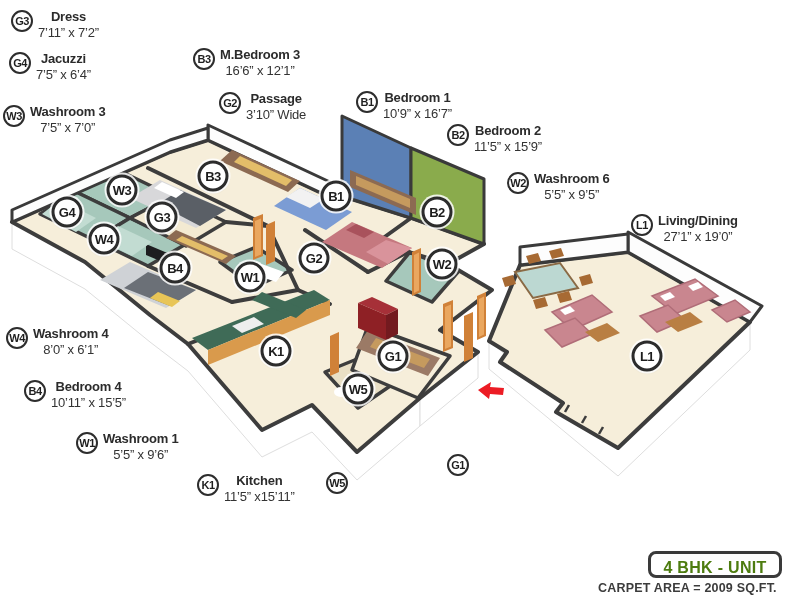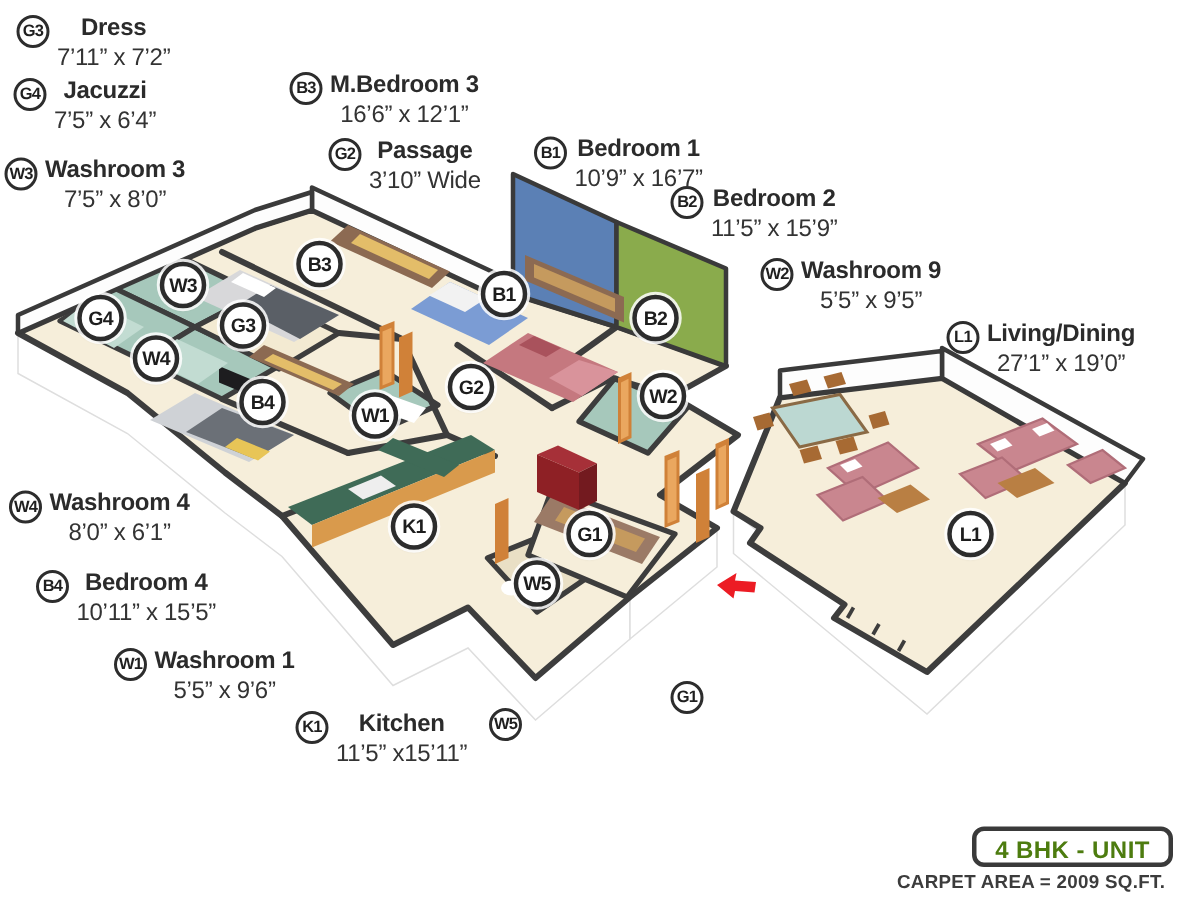--- a/index.html
+++ b/index.html
@@ -9,21 +9,21 @@
   svg{position:absolute;left:0;top:0;}
 
   
   .room-label{position:absolute;display:flex;align-items:flex-start;gap:5px;
               transform:translate(-11px,-11px);white-space:nowrap;}
   .badge-sm{width:22px;height:22px;border-radius:50%;border:2.5px solid #2d2d2d;
             background:#fff;color:#1f1f1f;font-weight:bold;font-size:11px;
             display:flex;align-items:center;justify-content:center;flex:0 0 auto;
             box-sizing:border-box;letter-spacing:-0.5px;}
   .label-text{display:flex;flex-direction:column;text-align:center;
-              font-size:16px;line-height:1.25;color:#2b2b2b;letter-spacing:-0.2px;
+              font-size:13px;line-height:1.25;color:#2b2b2b;letter-spacing:-0.2px;
               transform:translateY(-1px);} 
   .label-name{font-weight:bold;}
   .label-dims{font-weight:normal;color:#333;}
 
   
   .plan-badge{position:absolute;width:31px;height:31px;border-radius:50%;
               border:3px solid #2c2c2c;background:#fff;color:#1d1d1d;
               font-weight:bold;font-size:13px;display:flex;align-items:center;
               justify-content:center;transform:translate(-50%,-50%);
               box-sizing:border-box;letter-spacing:-0.5px;
@@ -248,21 +248,21 @@
         <span class="badge-sm">G4</span>
         <span class="label-text">
           <span class="label-name">Jacuzzi</span>
           <span class="label-dims">7’5” x 6’4”</span>
         </span>
       </div>
       <div class="room-label" style="position: absolute; left: 14px; top: 116px;">
         <span class="badge-sm">W3</span>
         <span class="label-text">
           <span class="label-name">Washroom 3</span>
-          <span class="label-dims">7’5” x 8’0”</span>
+          <span class="label-dims">7’5” x 7’0”</span>
         </span>
       </div>
       <div class="room-label" style="position: absolute; left: 204px; top: 59px;">
         <span class="badge-sm">B3</span>
         <span class="label-text">
           <span class="label-name">M.Bedroom 3</span>
           <span class="label-dims">16’6” x 12’1”</span>
         </span>
       </div>
       <div class="room-label" style="position: absolute; left: 230px; top: 103px;">
@@ -282,21 +282,21 @@
       <div class="room-label" style="position: absolute; left: 458px; top: 135px;">
         <span class="badge-sm">B2</span>
         <span class="label-text">
           <span class="label-name">Bedroom 2</span>
           <span class="label-dims">11’5” x 15’9”</span>
         </span>
       </div>
       <div class="room-label" style="position: absolute; left: 518px; top: 183px;">
         <span class="badge-sm">W2</span>
         <span class="label-text">
-          <span class="label-name">Washroom 9</span>
+          <span class="label-name">Washroom 6</span>
           <span class="label-dims">5’5” x 9’5”</span>
         </span>
       </div>
       <div class="room-label" style="position: absolute; left: 642px; top: 225px;">
         <span class="badge-sm">L1</span>
         <span class="label-text">
           <span class="label-name">Living/Dining</span>
           <span class="label-dims">27’1” x 19’0”</span>
         </span>
       </div>

